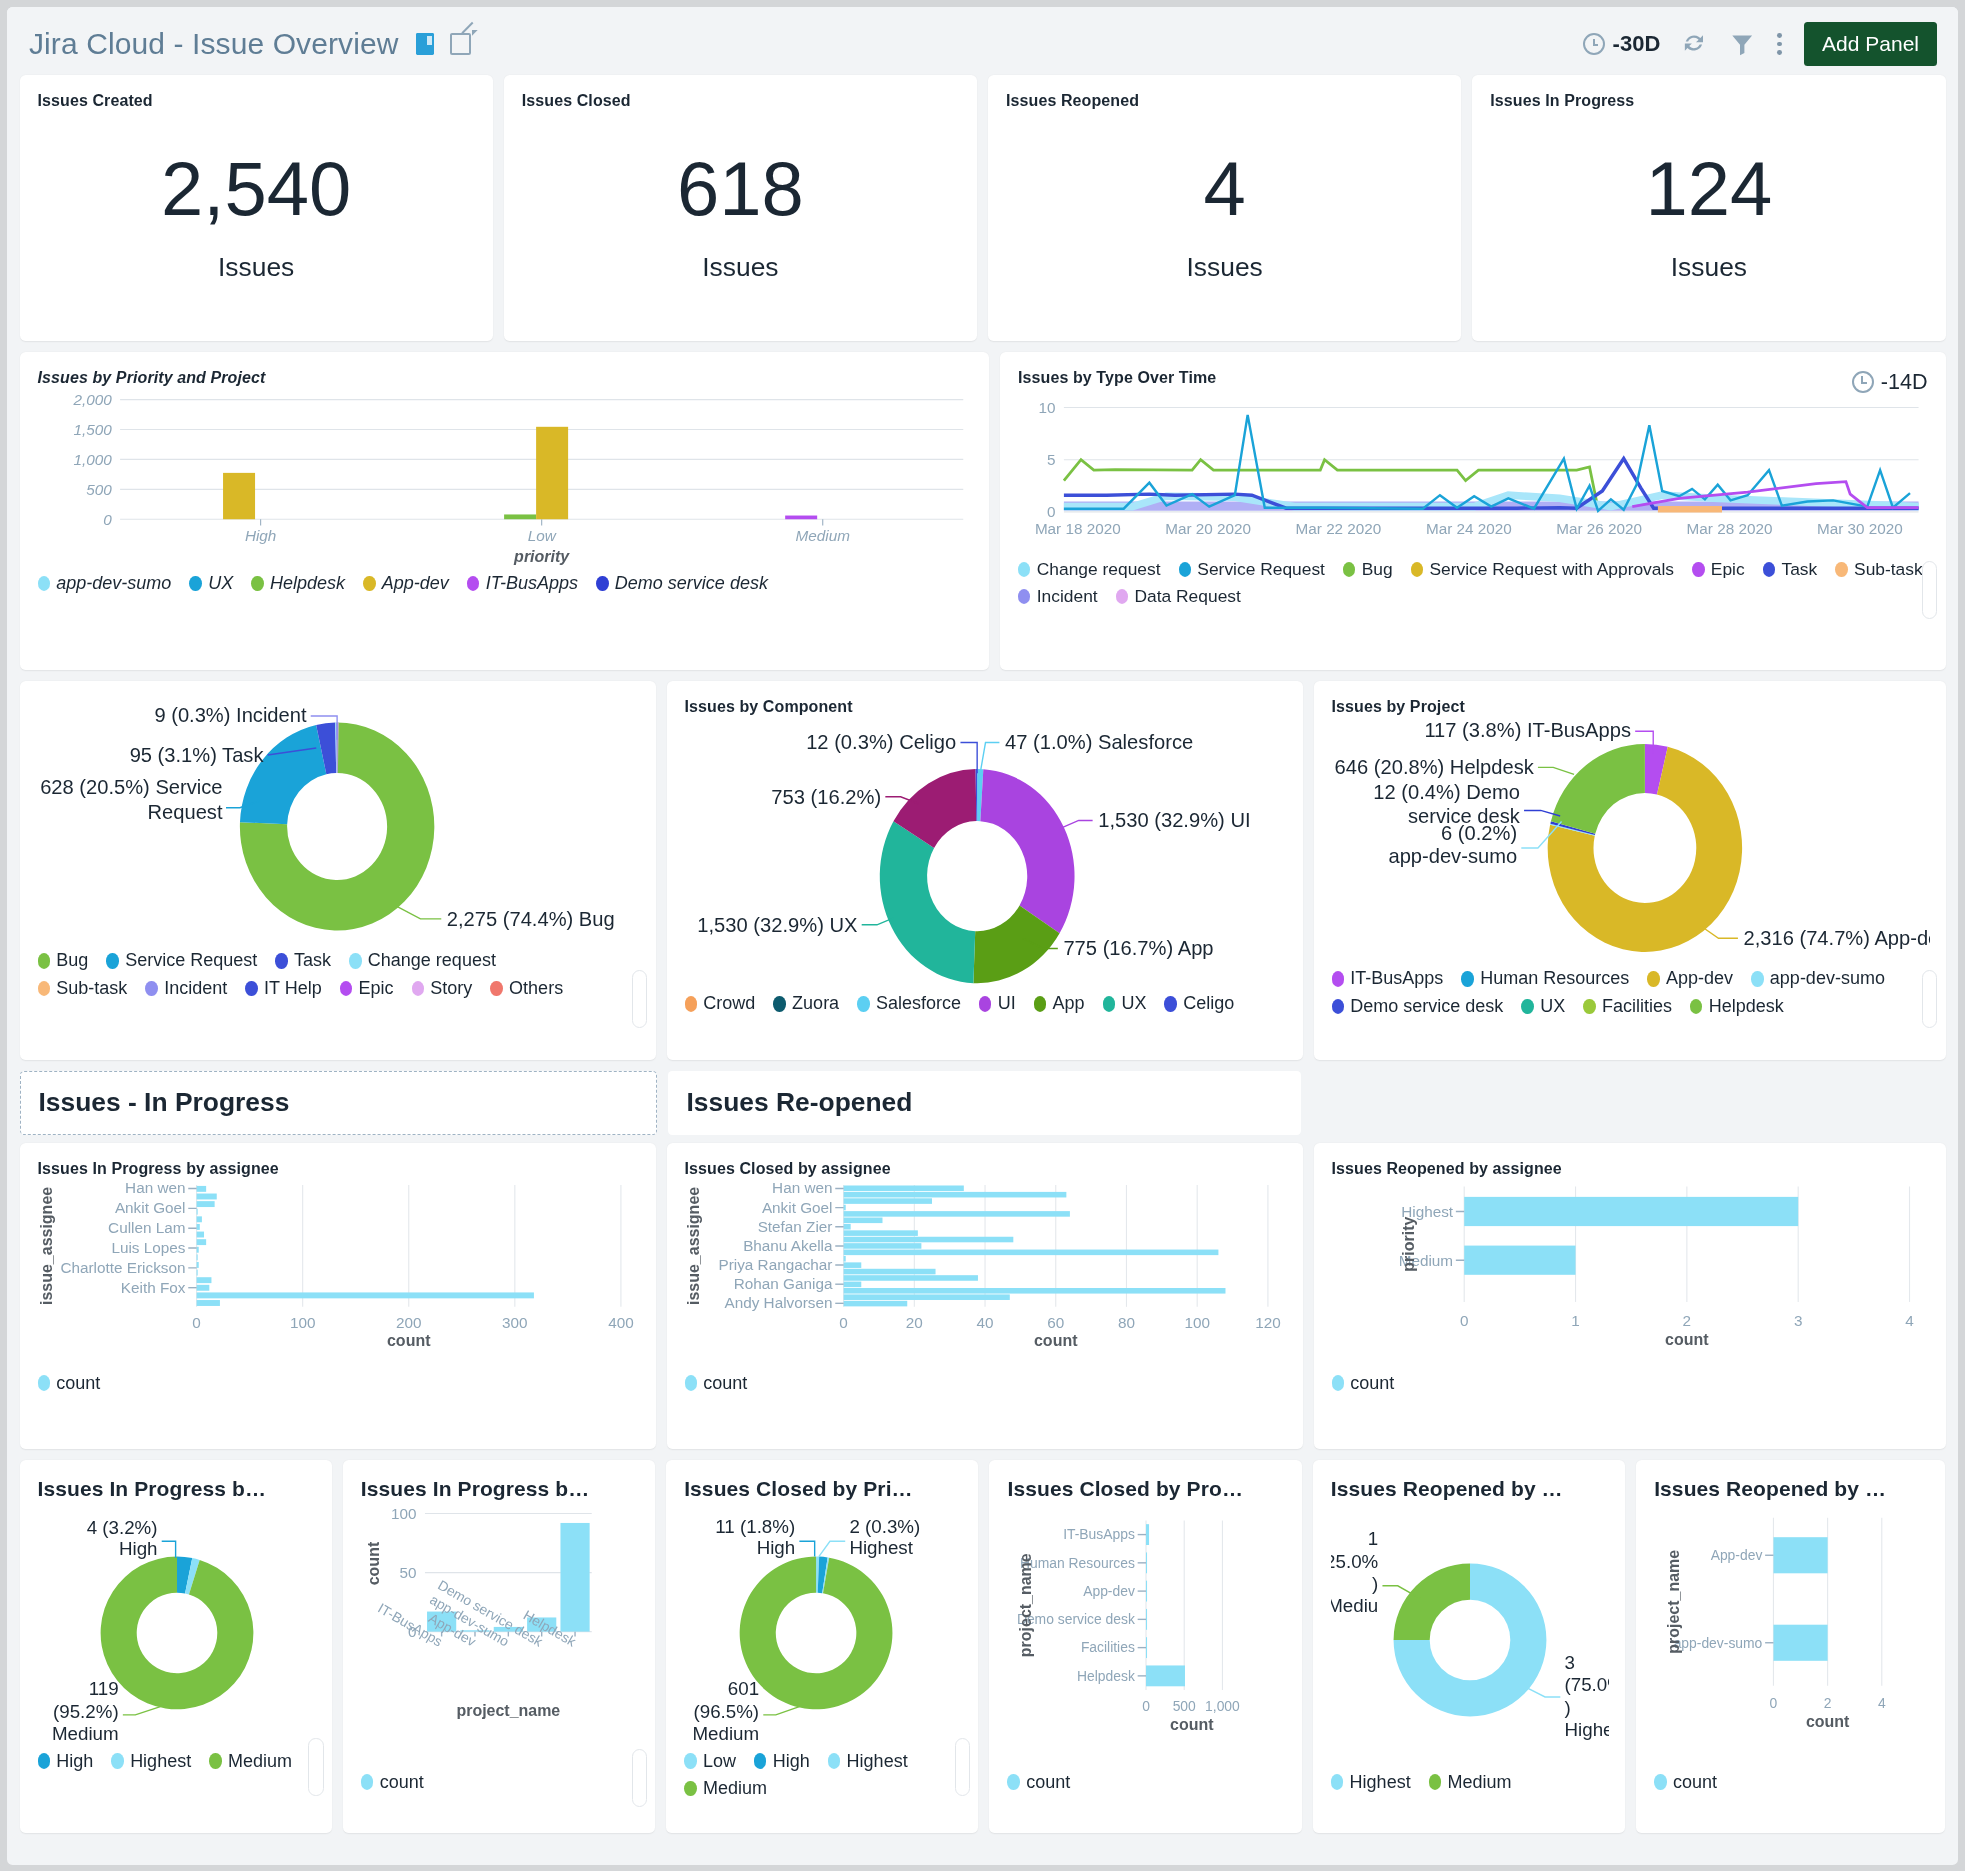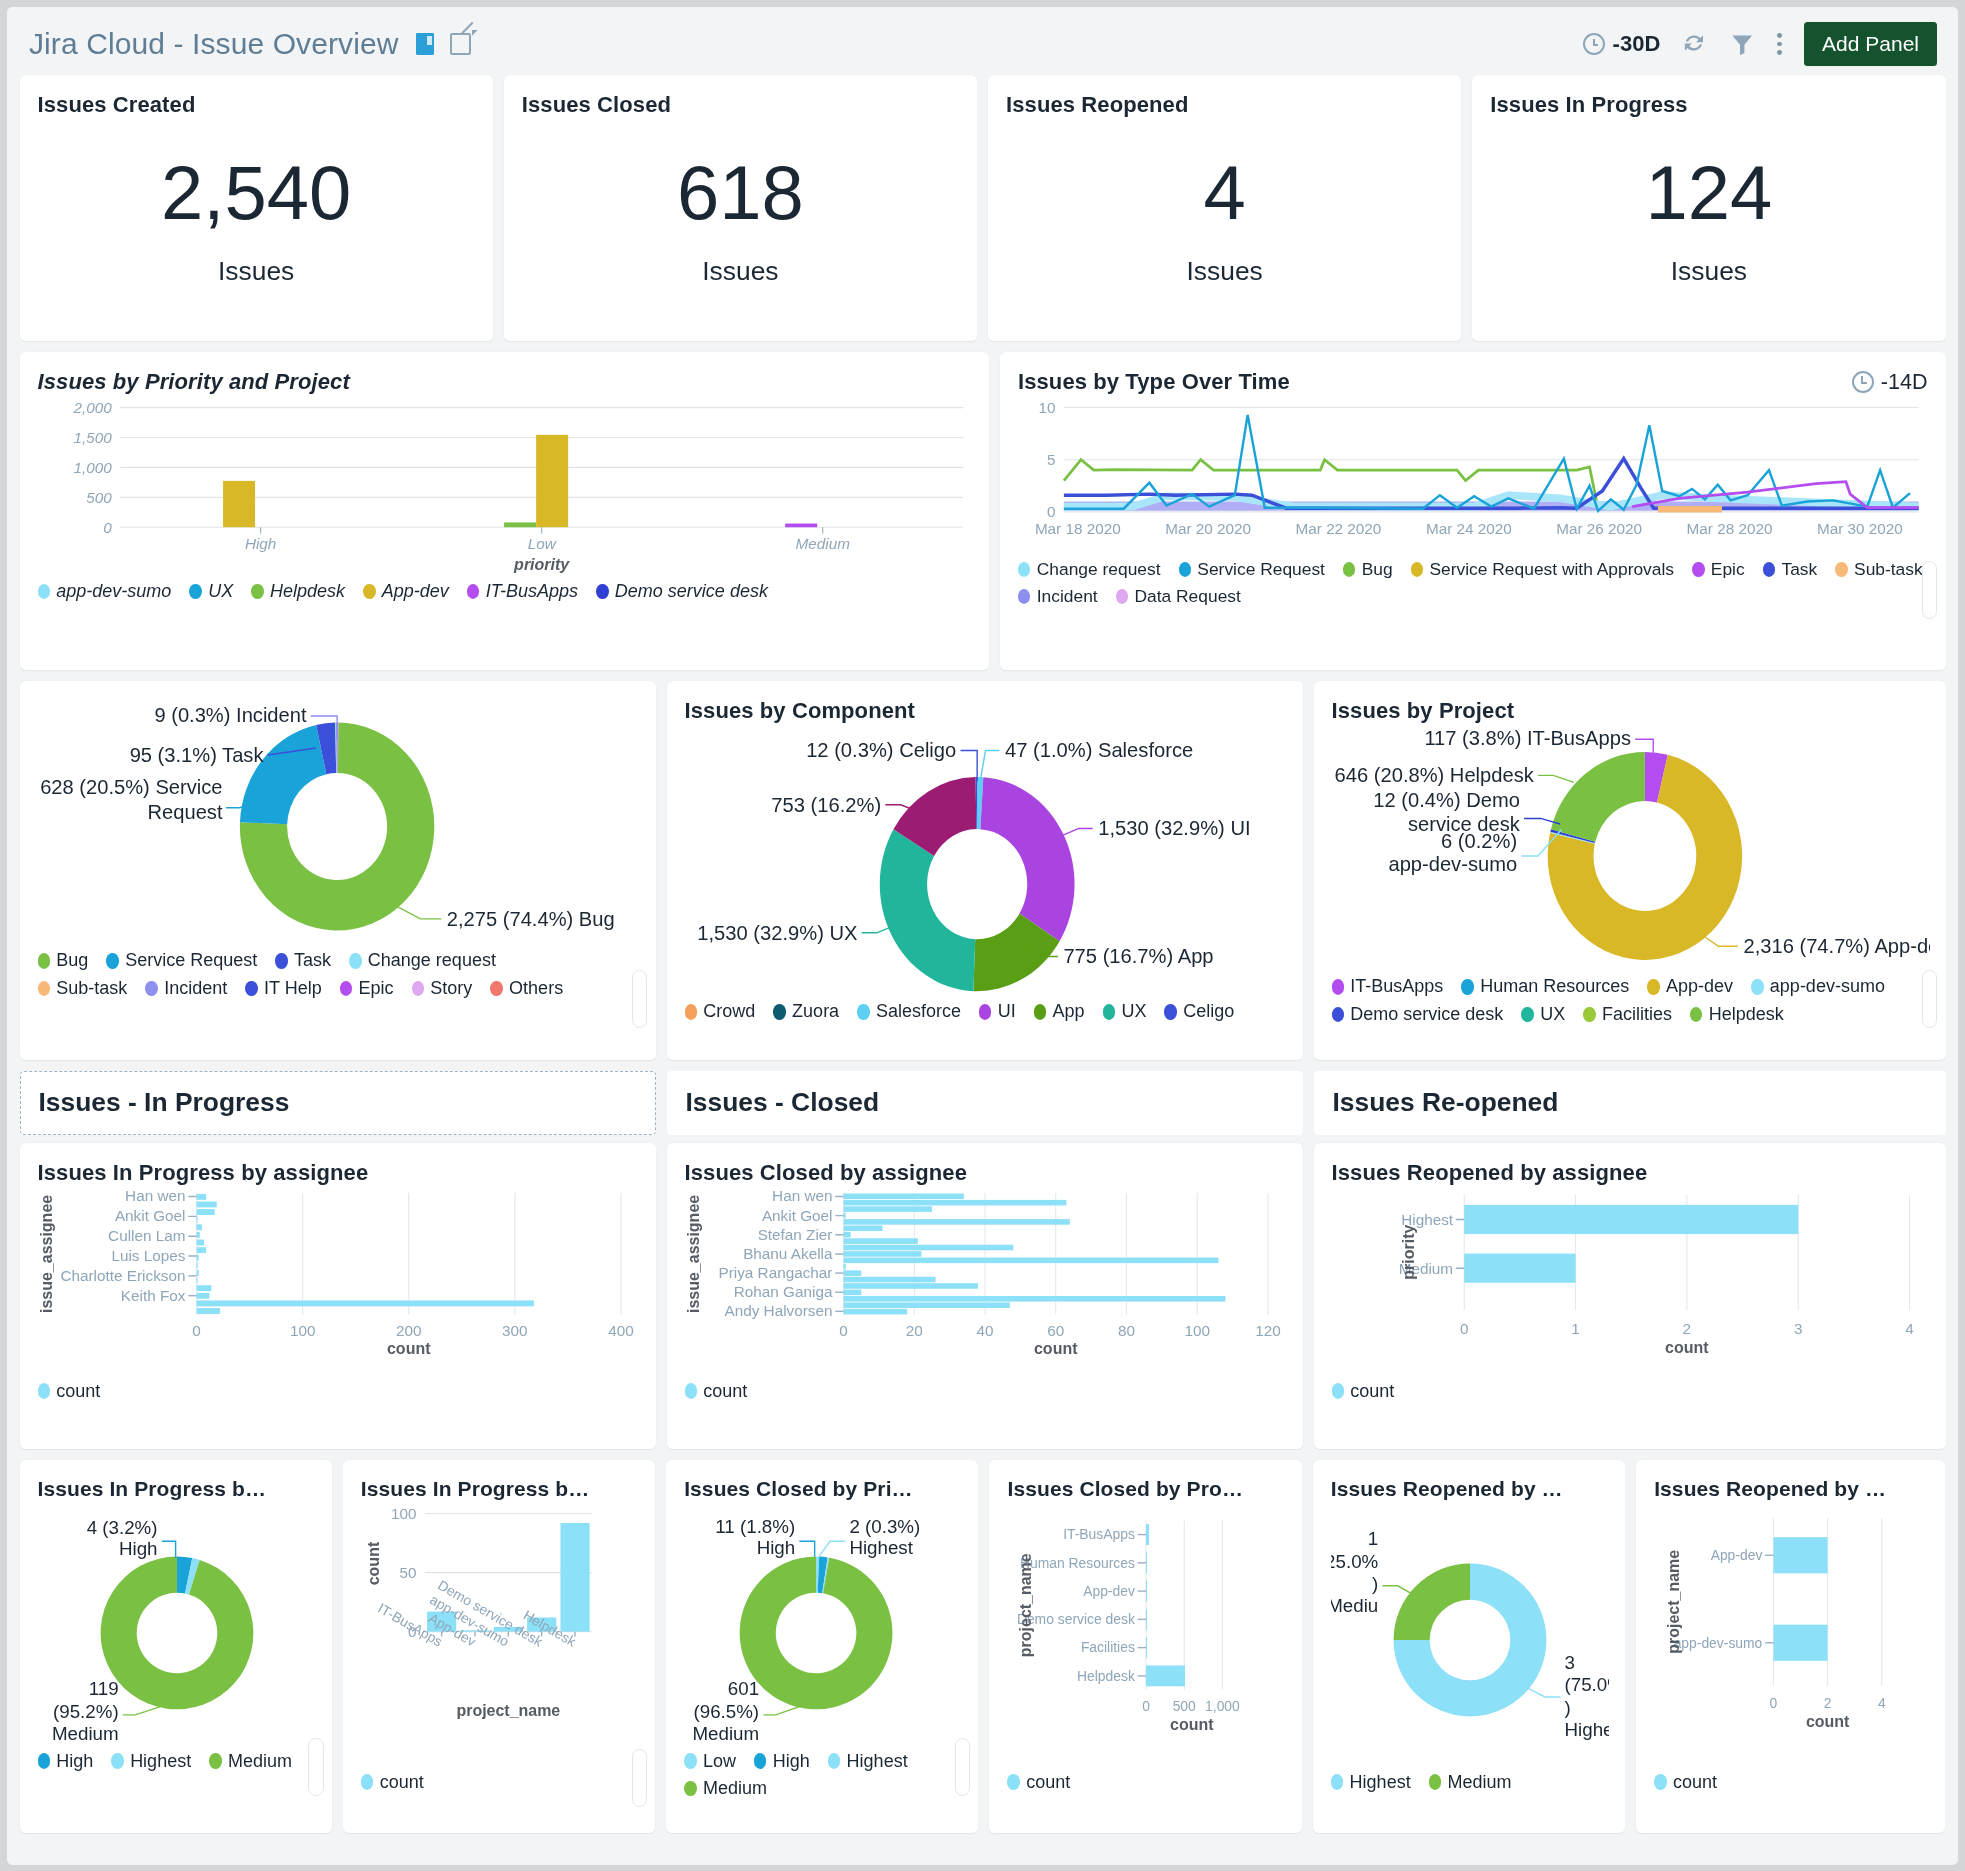--- a/index.html
+++ b/index.html
@@ -49,21 +49,21 @@
   }
   
   .grid { padding: 0 12.5px 12.5px 12.5px; }
   .row { display:flex; gap:11px; margin-bottom:11px; }
   .panel {
     background:#fff; border-radius:5.6px;
     box-shadow: 0 0.7px 1.4px rgba(0,0,0,.07);
     padding: 16.7px 18px;
     position:relative; overflow:hidden;
   }
-  .panel-title { font-size:22px; font-weight:700; color:#1b2733; letter-spacing:0.1px;}
+  .panel-title { font-size:16px; font-weight:700; color:#1b2733; letter-spacing:0.1px;}
   .panel-title.sm { font-size:21px; }
   
   .kpi { flex:1; height:266px; display:flex; flex-direction:column; }
   .kpi-body { flex:1; display:flex; flex-direction:column; justify-content:center; align-items:center; }
   .kpi-value { font-size:76px; font-weight:400; color:#1b2733; line-height:1;text-align:right; }
   .kpi-unit { font-size:26.4px; color:#1b2733; margin-top:25px;}
   
   .chart-head { display:flex; align-items:flex-start; justify-content:space-between;}
   .panel-timerange { display:flex; align-items:center; gap:7px; font-size:21.6px; font-weight:400;}
   .legend { display:flex; flex-wrap:wrap; gap: 6.3px 18px; align-items:center; }
@@ -458,21 +458,20 @@
               <span class="dot e" style="background: rgb(122, 193, 67);"></span>
               <span>Helpdesk</span>
             </div>
           </div>
         <div class="scrollpill" style="top:289px"></div>
       </div>
     </div>
 
     <div class="row" style="margin-bottom:8.3px">
       <div class="sec-head dashed" style="width:637px">Issues - In Progress</div>
-      <div class="sec-head" style="width:637px">Issues - Closed</div>
       <div class="sec-head" style="width:633px">Issues Re-opened</div>
     </div>
 
     <div class="row">
       <div class="panel" style="width:637px;height:306px;">
         <div class="panel-title">Issues In Progress by assignee</div>
         <svg width="601" height="195" viewBox="0 0 864 280">
             <line x1="228" y1="10" x2="228" y2="185" stroke="#e4e8ec" stroke-width="1.6"></line>
             <text x="228" y="215" class="axis-text" text-anchor="middle">0</text>
             <line x1="380.5" y1="10" x2="380.5" y2="185" stroke="#e4e8ec" stroke-width="1.6"></line>

